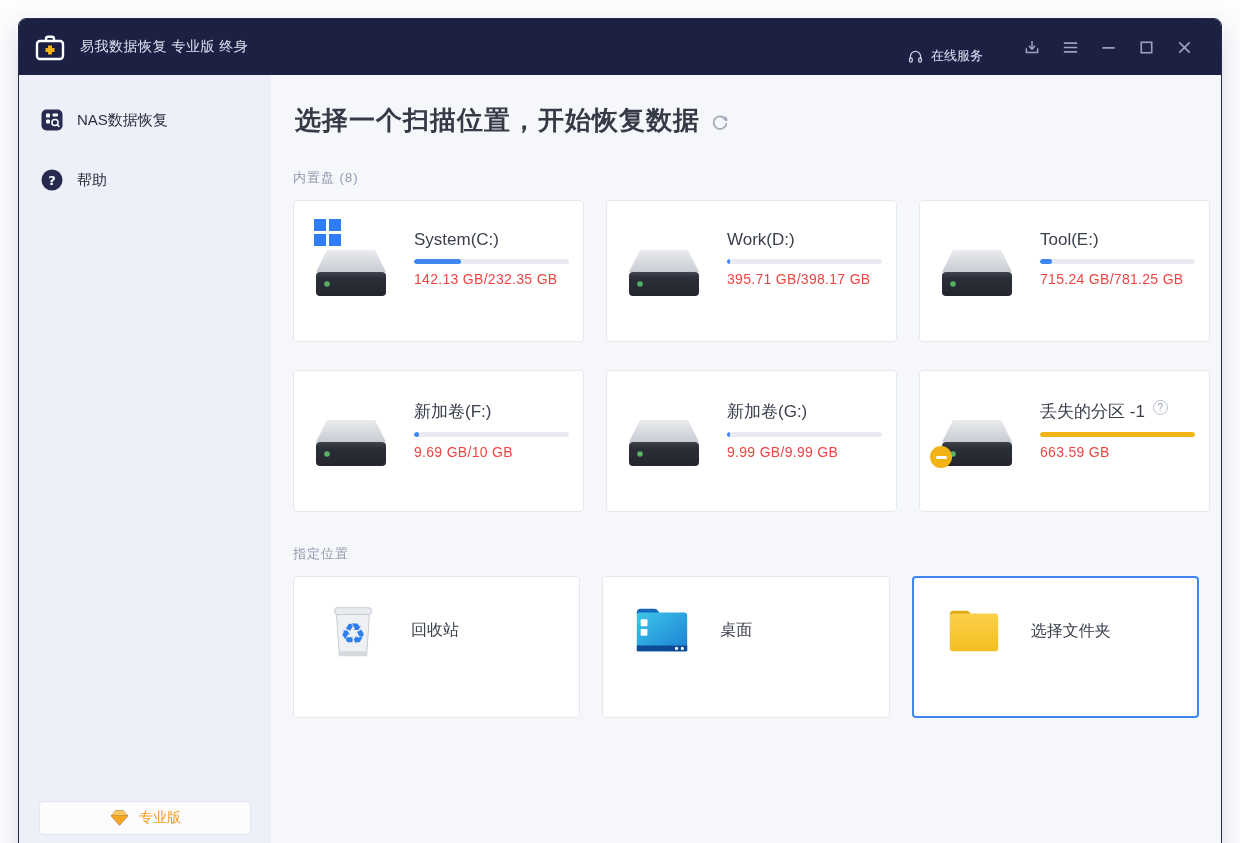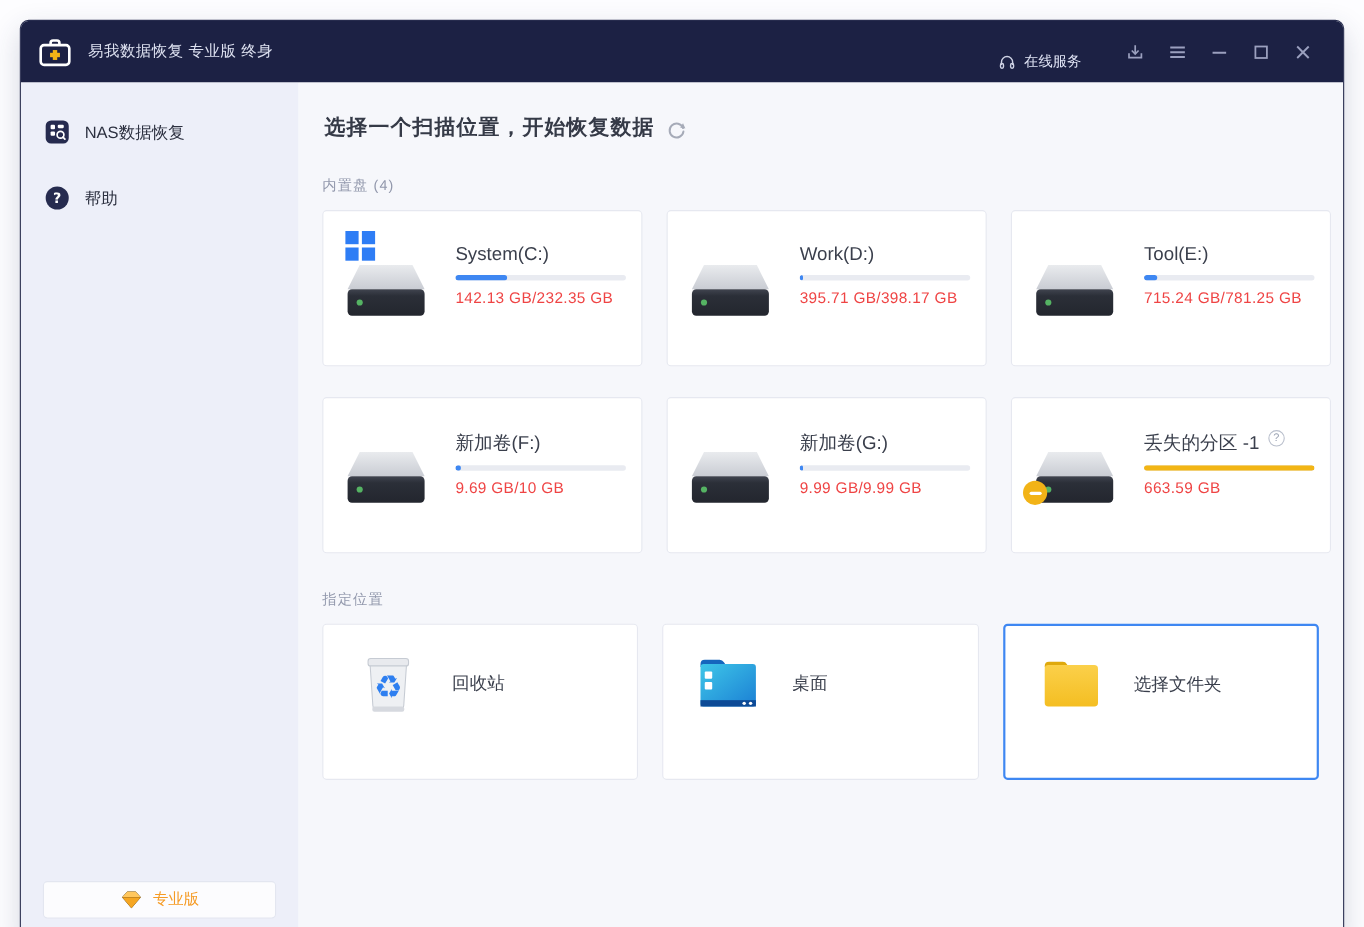--- a/index.html
+++ b/index.html
@@ -22,21 +22,21 @@
   
   .win-body { flex:1; display:flex; min-height:0; }
   .sidebar { width:252px; flex:0 0 252px; background:#edeff9; position:relative; padding-top:22px; }
   .nav-item { height:46px; display:flex; align-items:center; gap:14px; padding-left:22px; margin-bottom:14px; font-size:15px; color:#2c3040; cursor:pointer; position:relative; }
   .nav-item.active { background:#d9e5f9; color:#4a90ee; }
   .nav-item.active::before { content:""; position:absolute; left:0; top:0; bottom:0; width:4px; background:#3e87f2; }
   .nav-icon { width:22px; height:22px; flex:0 0 22px; }
   .edition-btn { position:absolute; left:20px; bottom:22px; width:212px; height:34px; background:#fcfcfe; border:1px solid #e3e6f0; border-radius:4px; display:flex; align-items:center; justify-content:center; gap:9px; color:#f59b25; font-size:14px; cursor:pointer; }
   .main { flex:1; background:#f6f7fb; padding:28px 22px 0 22px; overflow:hidden; }
   .page-title-row { display:flex; align-items:center; gap:11px; margin-left:2px; }
-  .page-title { font-size:19px; font-weight:600; color:#353a47; letter-spacing:1px; }
+  .page-title { font-size:26px; font-weight:600; color:#353a47; letter-spacing:1px; }
   .refresh { cursor:pointer; margin-top:3px; }
   .section-label { font-size:13px; color:#9298ac; letter-spacing:1px; }
   .section-label.first { margin-top:31px; }
   .section-label.second { margin-top:33px; }
   .grid { display:grid; grid-template-columns:repeat(3,1fr); gap:28px 22px; margin-top:13px; }
   
   .card { background:#fff; border:1px solid #e6e8f0; border-radius:4px; height:142px; cursor:pointer; }
   .drive-card { display:flex; padding:15px 14px 0 13px; }
   .drive-icon-wrap { position:relative; width:90px; flex:0 0 90px; }
   .drive-svg { position:absolute; left:0; top:30px; width:88px; height:52px; }
@@ -158,21 +158,21 @@
 
       <main class="main">
         <div class="page-title-row">
           <h1 class="page-title">选择一个扫描位置，开始恢复数据</h1>
           <svg class="refresh" viewBox="0 0 20 20" width="18" height="18">
             <path d="M16.6 8.2 A7 7 0 1 0 17 11.8" fill="none" stroke="#a6abb8" stroke-width="2" stroke-linecap="round"></path>
             <polygon points="13.6,7.6 19,8.6 16.6,3.4" fill="#a6abb8"></polygon>
           </svg>
         </div>
 
-        <div class="section-label first">内置盘 (4)</div>
+        <div class="section-label first">内置盘 (8)</div>
         <div class="grid" id="drives-grid">
   <div class="card drive-card">
     <div class="drive-icon-wrap">
       <div class="win-badge">
                   <span></span>
                   <span></span>
                   <span></span>
                   <span></span>
                 </div>
       <svg class="drive-svg" viewBox="0 0 88 52">

